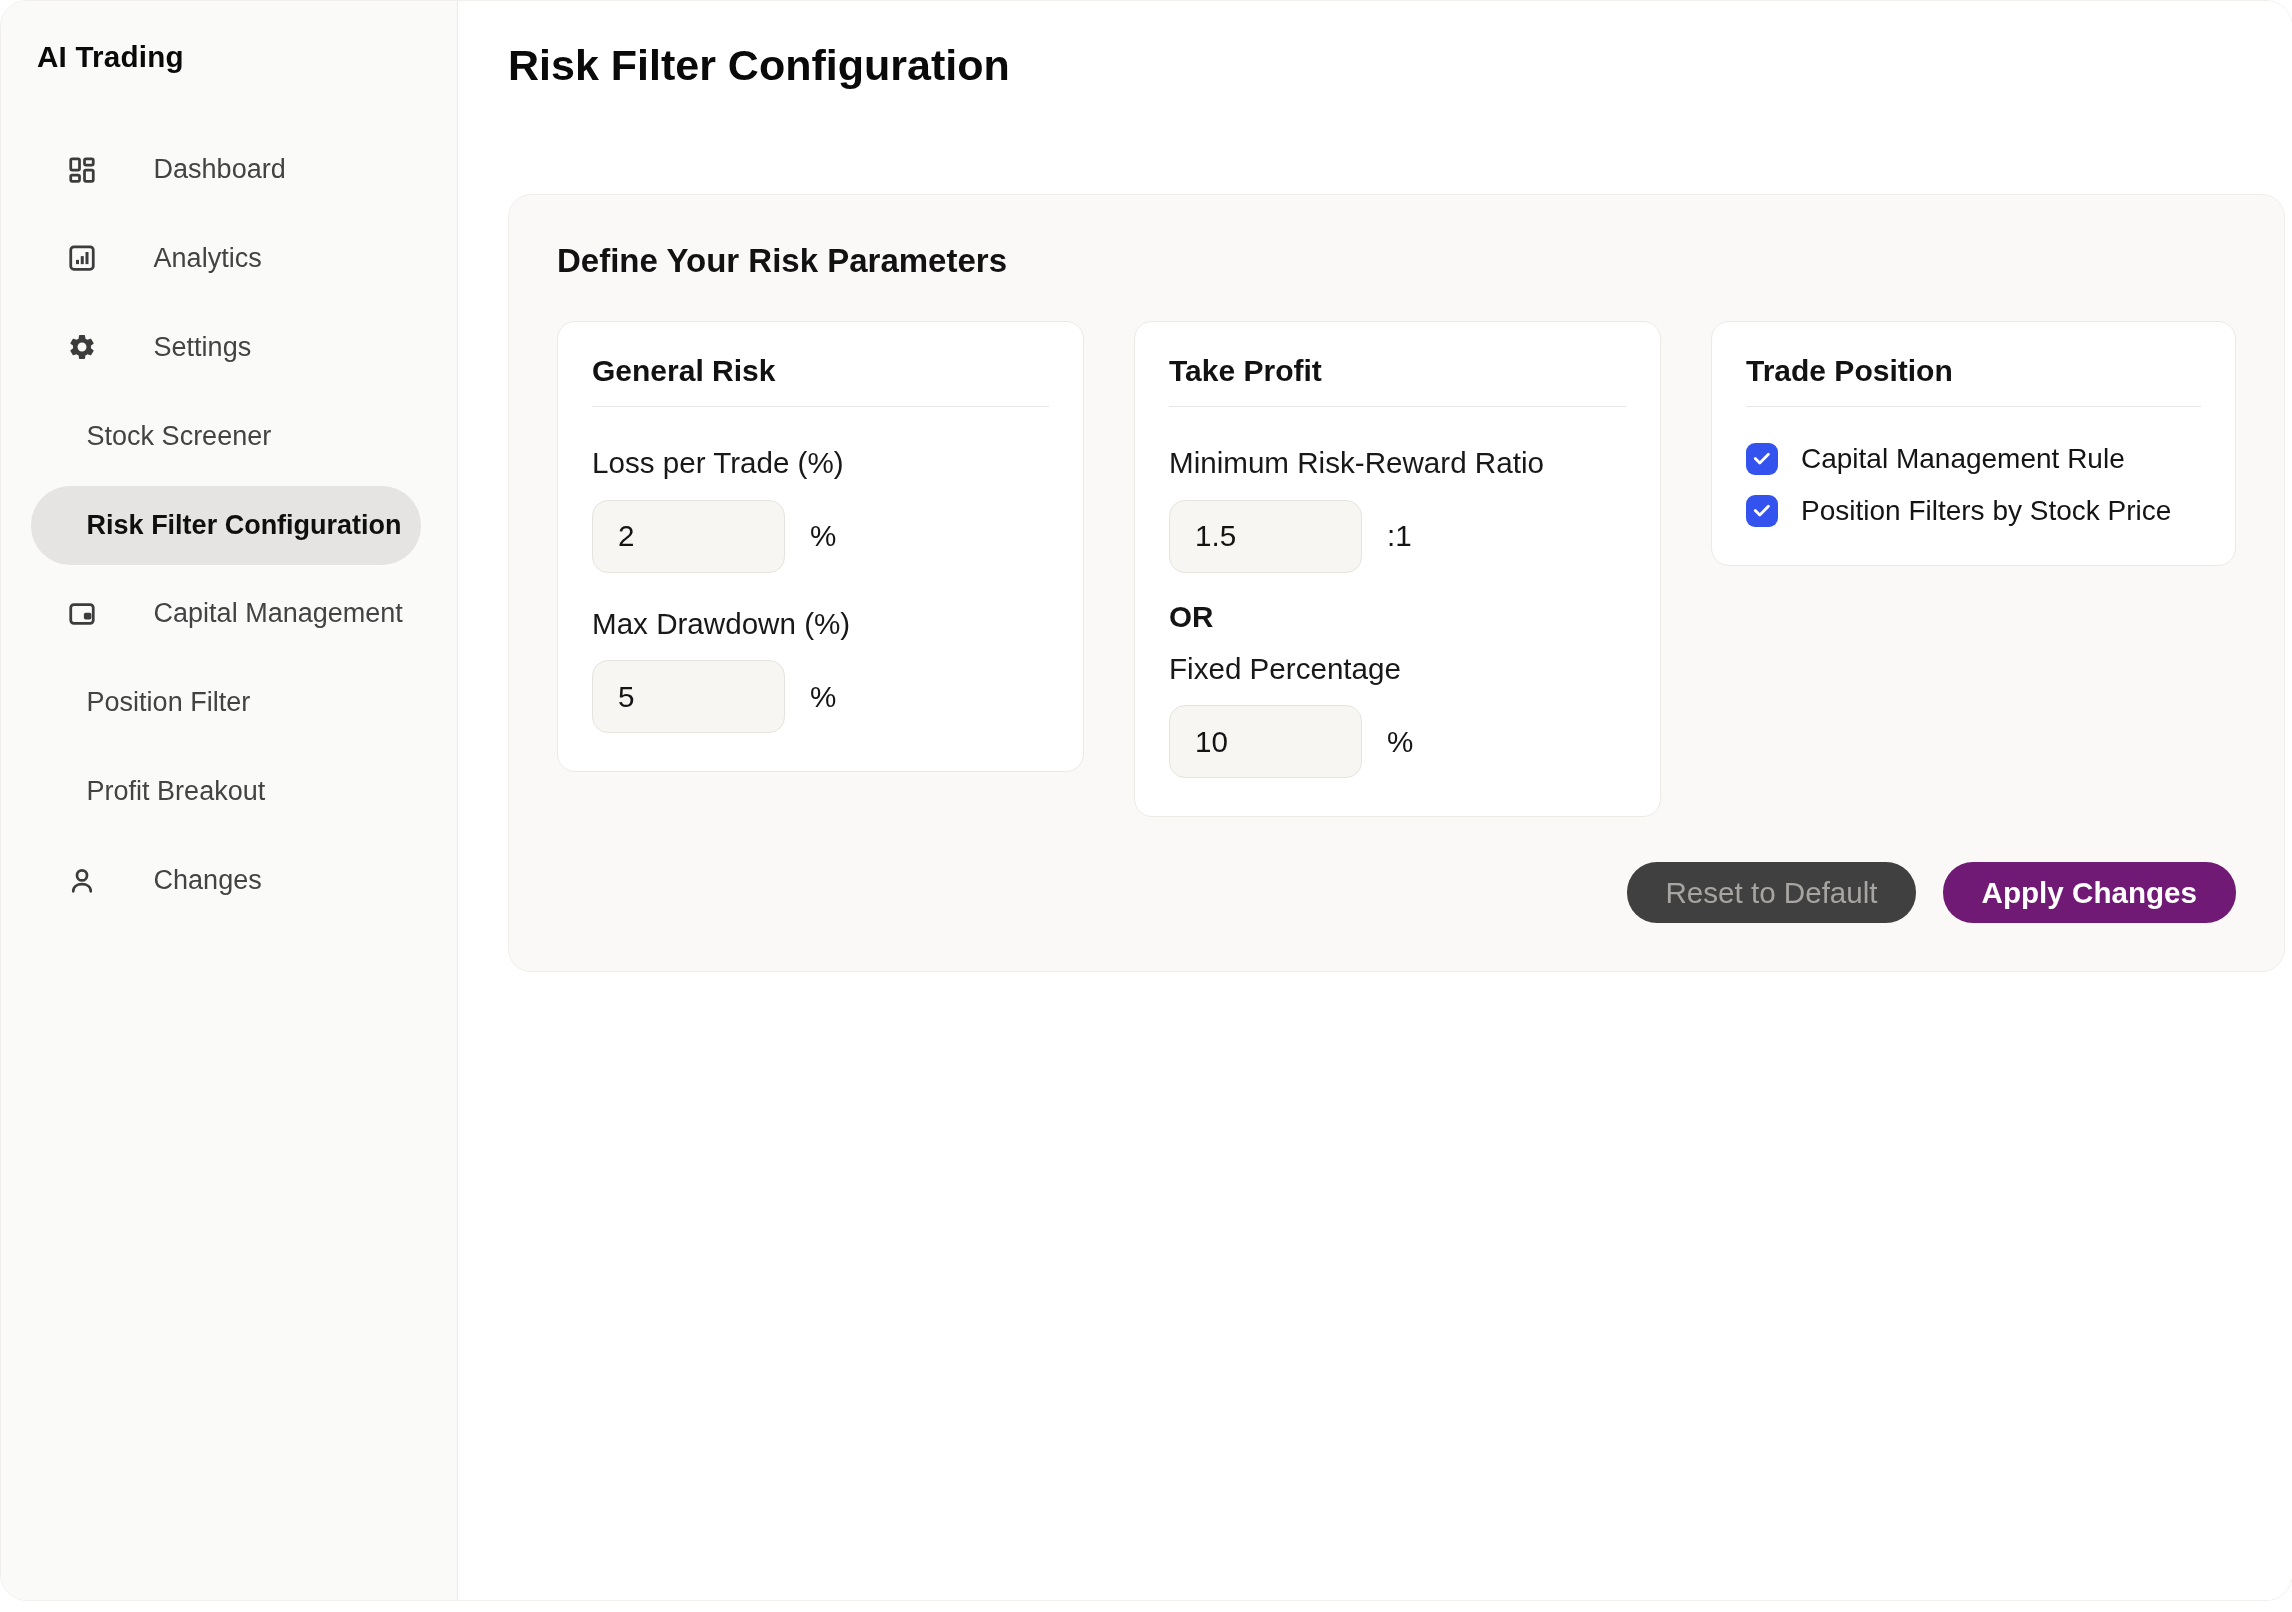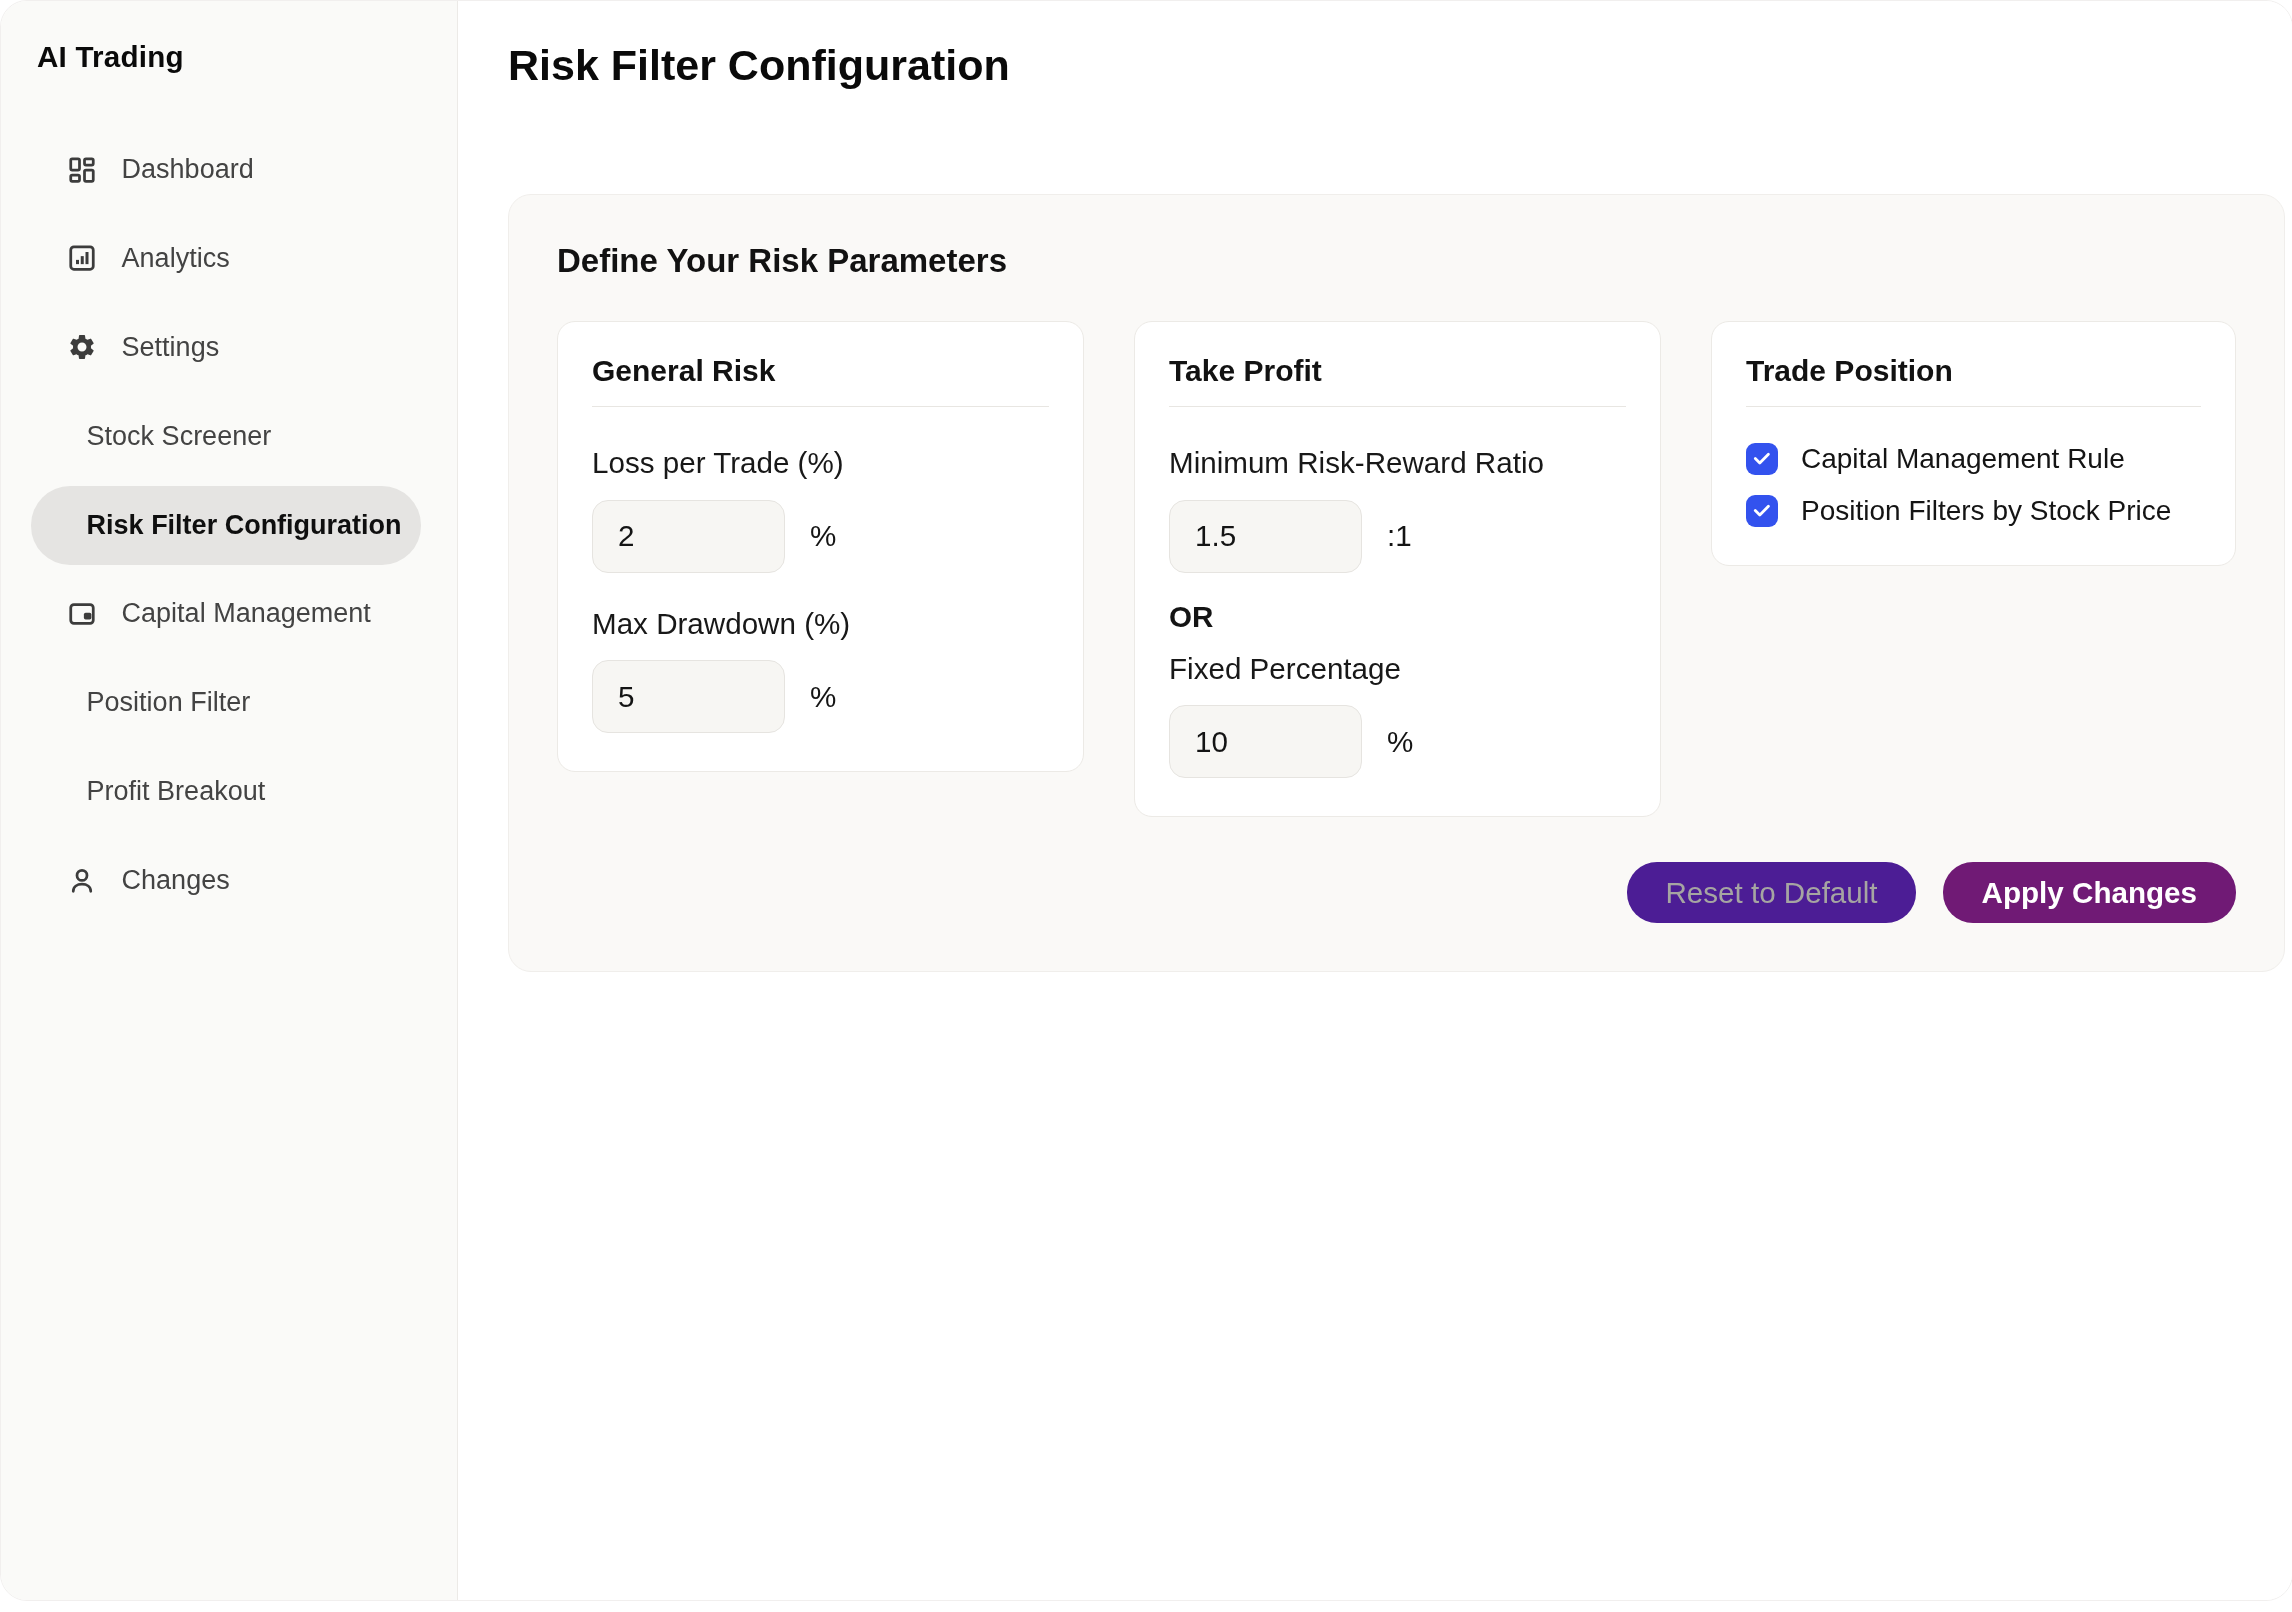--- a/index.html
+++ b/index.html
@@ -13,21 +13,21 @@
   .sidebar{
     width:457px;min-width:457px;box-sizing:border-box;
     background:#fafaf8;border-right:0.9px solid #eceae7;
     padding-top:39px;
   }
   .brand{font-size:29.6px;font-weight:700;color:#0a0a0a;padding-left:36px;letter-spacing:0.2px;}
   .nav{margin-top:56px;padding:0 36px 0 29.6px;display:flex;flex-direction:column;}
   .nav-item{
     height:79px;border-radius:39px;display:flex;align-items:center;
     margin-bottom:9.9px;padding-left:56px;box-sizing:border-box;
-    font-size:27px;color:#434343;cursor:pointer;white-space:nowrap;
+    font-size:27px;color:#434343;cursor:pointer;white-space:nowrap;gap:32px;
   }
   .nav-item.has-icon{padding-left:36px;}
   .nav-item .ni{width:30px;height:30px;margin-right:25px;flex:none;color:#3c3c3c;display:flex;align-items:center;justify-content:center;}
   .nav-item .ni svg{width:30px;height:30px;}
   .nav-item.active{background:#e5e4e2;color:#0f0f0f;font-weight:700;}
   
   .main{flex:1;background:#ffffff;box-sizing:border-box;padding:39px 43px 0 50px;}
   .page-title{margin:0 0 104px 0;font-size:43px;line-height:50px;font-weight:700;color:#0a0a0a;}
   .panel{
     background:#faf9f7;border:0.9px solid #f0eeeb;border-radius:23px;
@@ -62,21 +62,21 @@
     display:flex;align-items:center;justify-content:center;margin-right:23px;flex:none;cursor:pointer;
   }
   .checkbox svg{width:19.7px;height:19.7px;}
   .check-label{font-size:28px;color:#141414;white-space:nowrap;}
   .actions{display:flex;justify-content:flex-end;align-items:center;gap:27px;margin-top:45px;}
   .btn{
     height:61px;border-radius:30px;border:none;cursor:pointer;
     display:inline-flex;align-items:center;justify-content:center;
     font-family:"Liberation Sans",sans-serif;
   }
-  .btn-reset{background:#4c1d95;color:#a6a5a2;font-size:29.6px;padding:0 38px;}
+  .btn-reset{background:#404040;color:#a6a5a2;font-size:29.6px;padding:0 38px;}
   .btn-apply{background:#701a75;color:#ffffff;font-size:29.6px;font-weight:600;padding:0 39px;}
 </style>
 </head>
 <body>
 
 <div class="screen">
 
   <aside class="sidebar">
     <div class="brand">AI Trading</div>
 

